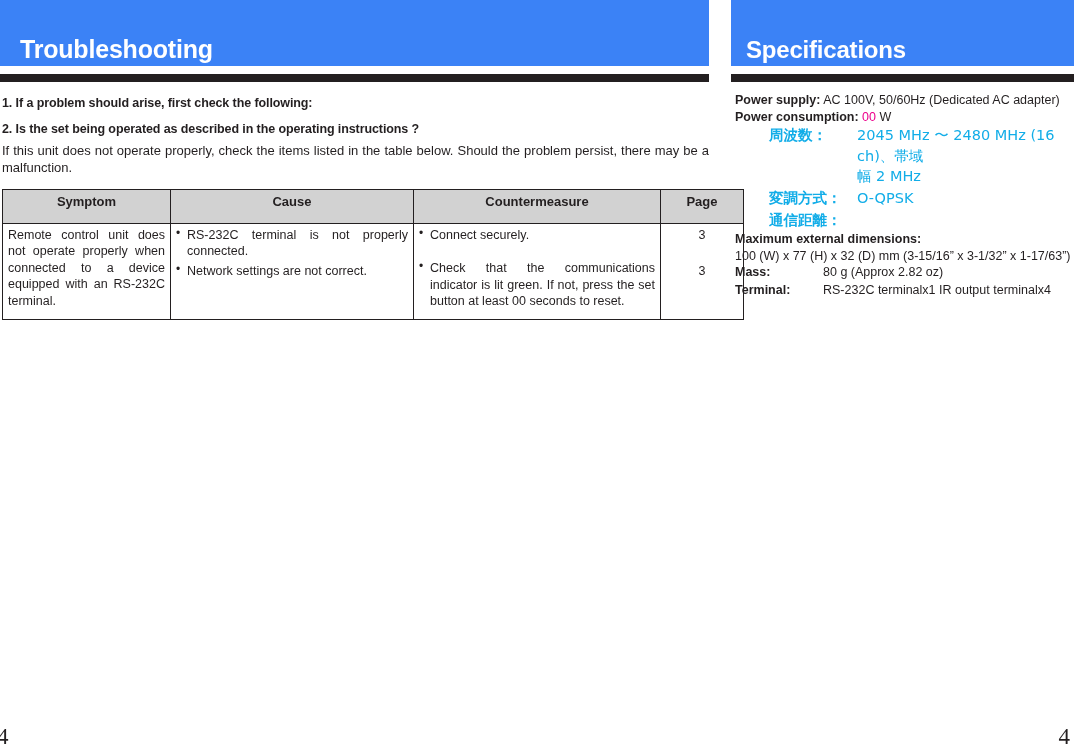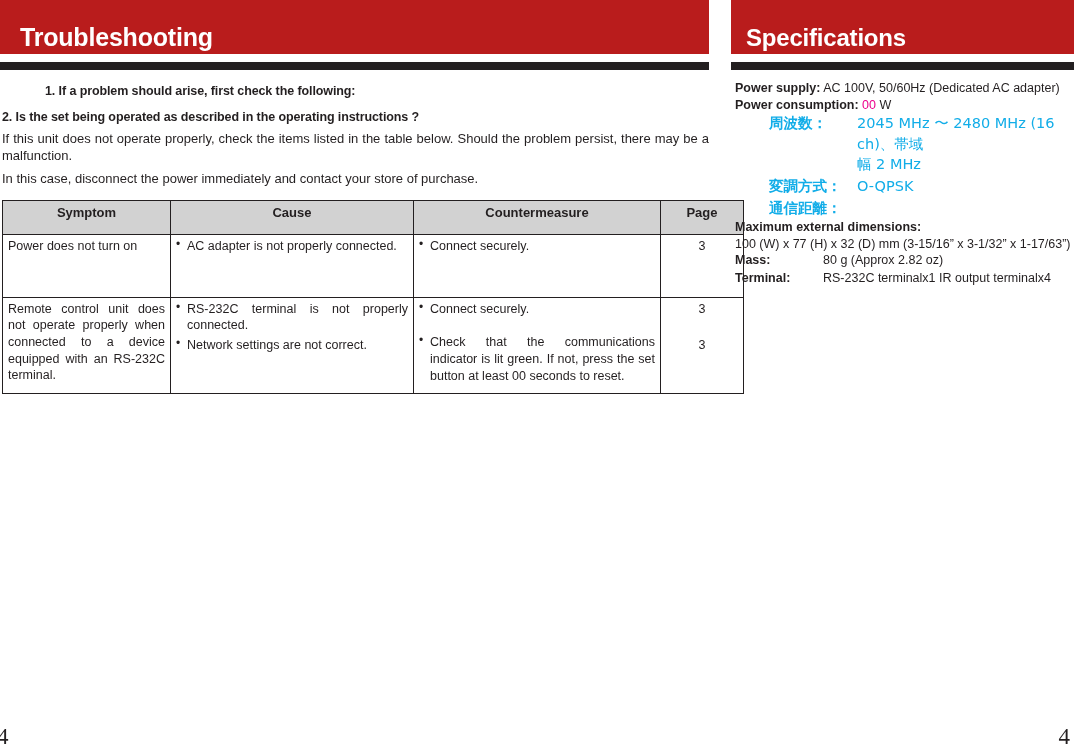--- a/index.html
+++ b/index.html
@@ -20,22 +20,22 @@
   .page {
     position: absolute;
     top: 0;
     height: 753px;
   }
   .page-left  { left: 0;     width: 709px; }
   .page-right { left: 731px; width: 343px; }
 
   
   .sec-head {
-    background: #b91c1c;
-    height: 54px;
+    background: #3b82f6;
+    height: 66px;
     position: relative;
   }
   .sec-head-title {
     position: absolute;
     left: 20px;
     bottom: 4px;
     color: #ffffff;
     font-size: 25px;
     font-weight: bold;
     letter-spacing: -0.2px;
@@ -52,21 +52,21 @@
   
   .left-body {
     padding: 0 2px 0 2px;
   }
   .intro-num {
     font-size: 12.5px;
     font-weight: bold;
     margin-top: 12px;
     letter-spacing: -0.1px;
   }
-  .intro-num:first-child { margin-top: 14px; margin-left: 43px; }
+  .intro-num:first-child { margin-top: 14px; }
   .intro-p {
     font-size: 13px;
     margin-top: 6px;
     text-align: justify;
     line-height: 1.32;
     width: 707px;
   }
   .intro-p.nojust { text-align: left; }
 
   
@@ -181,48 +181,31 @@
 
   <div class="sec-head">
     <div class="sec-head-title">Troubleshooting</div>
   </div>
   <div class="sec-rule"></div>
 
   <div class="left-body">
     <div class="intro-num">1.  If a problem should arise, first check the following:</div>
     <div class="intro-num">2.  Is the set being operated as described in the operating instructions ?</div>
     <div class="intro-p">If this unit does not operate properly, check the items listed in the table below. Should the problem persist, there may be a malfunction.</div>
-    <div class="intro-p nojust">In this case, disconnect the power immediately and contact your store of purchase.</div>
 
     <table class="ts">
       <thead>
         <tr>
           <th class="col-symptom">Symptom</th>
           <th class="col-cause">Cause</th>
           <th class="col-counter">Countermeasure</th>
           <th class="col-page">Page</th>
         </tr>
       </thead>
       <tbody>
-        <tr>
-          <td class="cell-row1">Power does not turn on</td>
-          <td class="cell-row1">
-            <ul class="bl">
-              <li>AC adapter is not properly connected.</li>
-            </ul>
-          </td>
-          <td class="cell-row1">
-            <ul class="bl">
-              <li>Connect securely.</li>
-            </ul>
-          </td>
-          <td class="cell-row1 ctr">
-            <div class="pg-line">3</div>
-          </td>
-        </tr>
         <tr>
           <td class="cell-row2 just">Remote control unit does not operate properly when connected to a device equipped with an RS-232C terminal.</td>
           <td class="cell-row2">
             <ul class="bl">
               <li>RS-232C terminal is not properly connected.</li>
               <li>Network settings are not correct.</li>
             </ul>
           </td>
           <td class="cell-row2">
             <ul class="bl">

